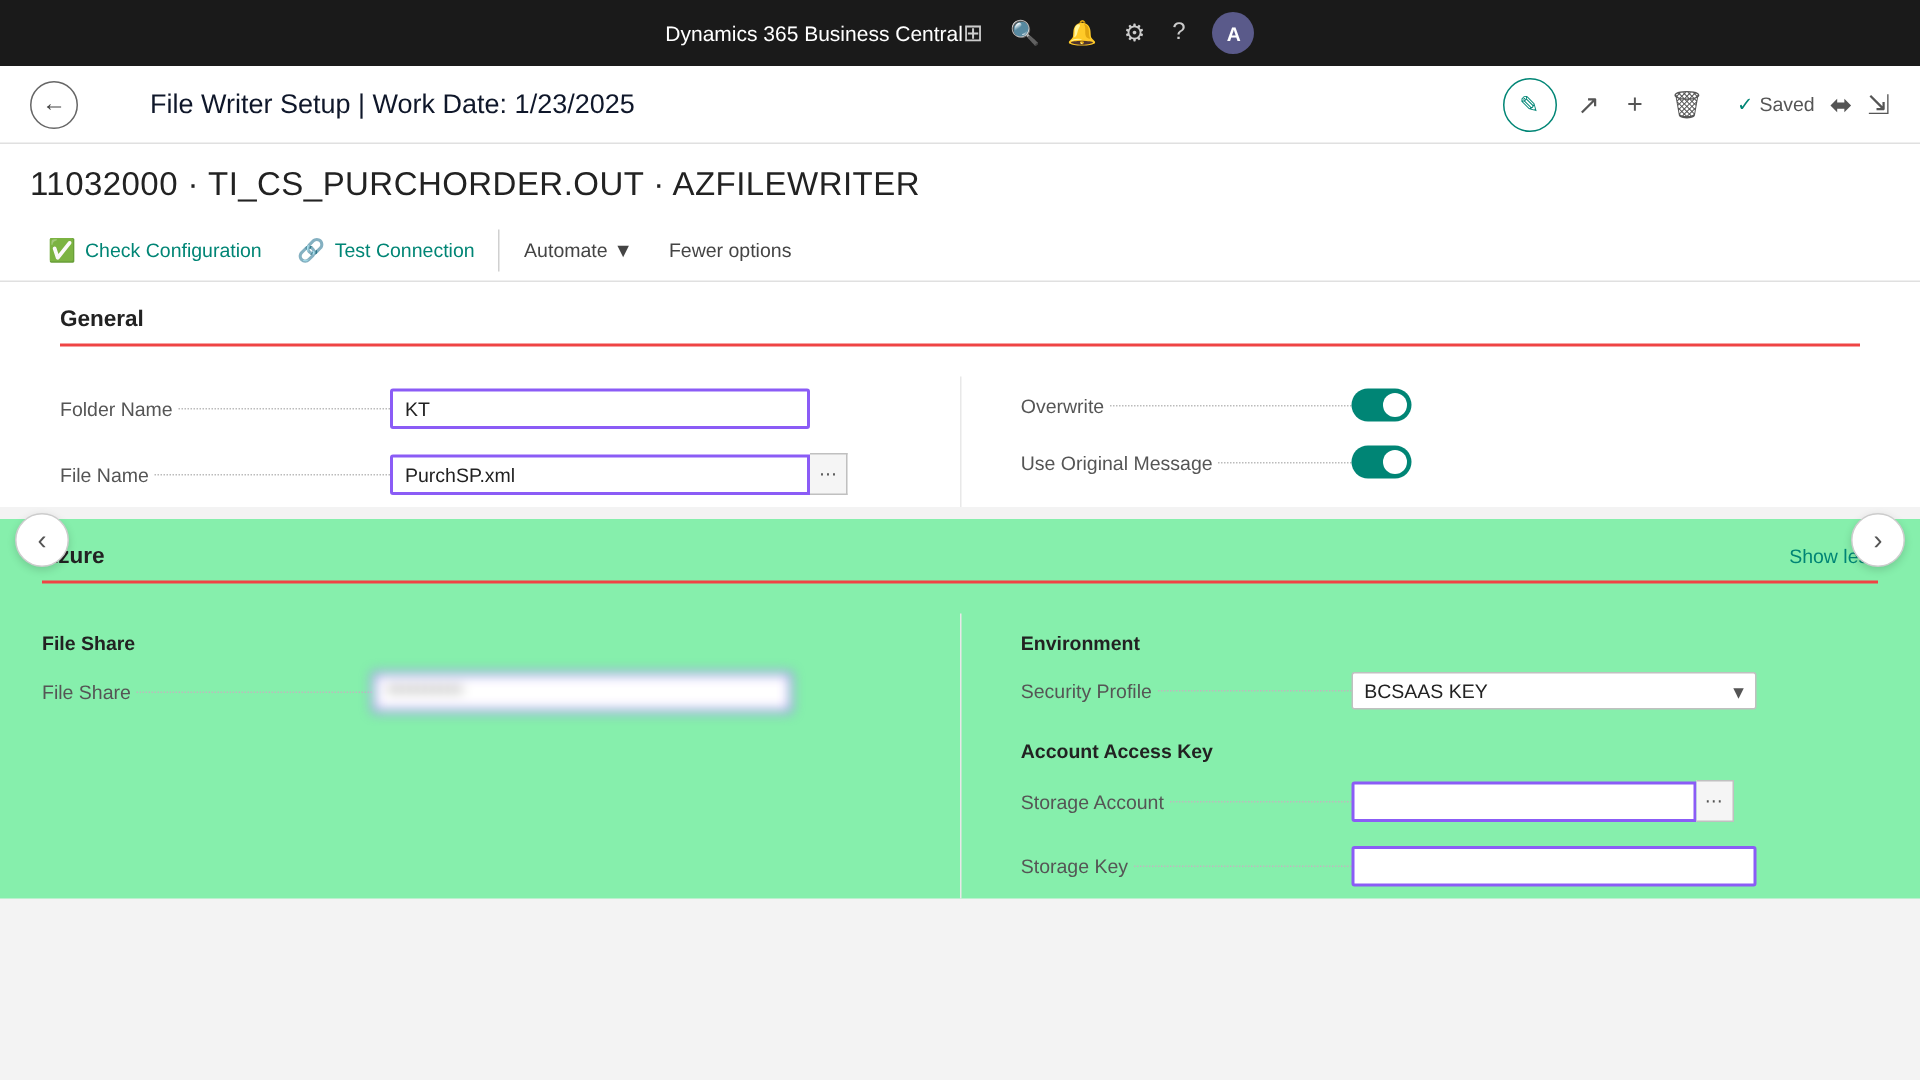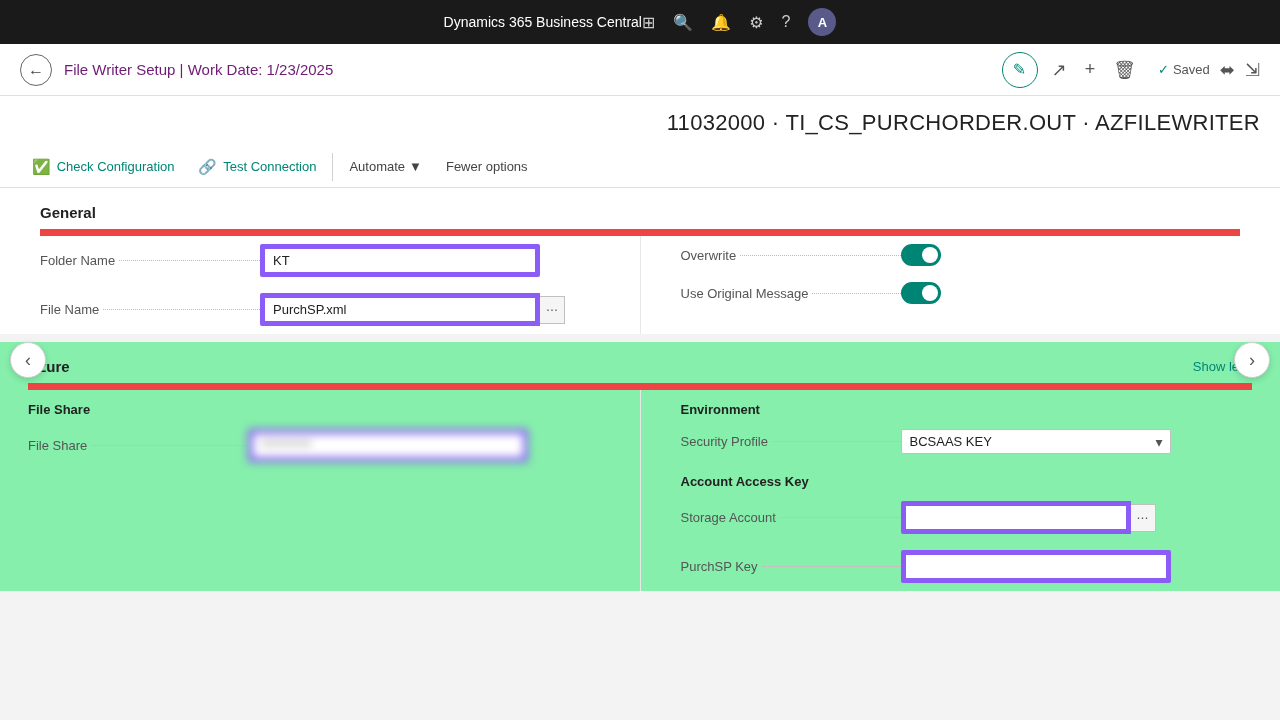--- a/index.html
+++ b/index.html
@@ -33,41 +33,41 @@
       height: 52px;
       display: flex;
       align-items: center;
       gap: 12px;
     }
     .back-btn {
       width: 32px; height: 32px; border-radius: 50%; border: 1.5px solid #666;
       display: flex; align-items: center; justify-content: center;
       cursor: pointer; color: #444; font-size: 16px; background: transparent;
     }
-    .breadcrumb-text { font-size: 15px; color: #701a75; flex: 1; }
+    .breadcrumb-text { font-size: 18px; color: #0f172a; flex: 1; margin-left: 36px; }
     .header-actions { display: flex; align-items: center; gap: 10px; margin-left: auto; }
     .edit-btn-circle {
       width: 36px; height: 36px; border-radius: 50%; border: 1.5px solid #008575;
       display: flex; align-items: center; justify-content: center;
       cursor: pointer; color: #008575; font-size: 16px; background: transparent;
     }
     .header-icon-btn {
       background: transparent; border: none; cursor: pointer;
       color: #555; font-size: 18px; padding: 4px;
     }
     .saved-indicator { display: flex; align-items: center; gap: 4px; color: #555; font-size: 13px; margin-left: 8px; }
     .open-btn { background: transparent; border: none; cursor: pointer; color: #555; font-size: 18px; }
 
     
     .main-title-bar {
       background: #fff;
       padding: 14px 20px 10px 20px;
     }
     .main-title {
-      font-size: 22px; font-weight: 300; color: #222; letter-spacing: 0.3px; text-align: right;
+      font-size: 22px; font-weight: 300; color: #222; letter-spacing: 0.3px;
     }
 
     
     .action-toolbar {
       background: #fff;
       border-bottom: 1px solid #e0e0e0;
       padding: 0 20px;
       display: flex;
       align-items: center;
       height: 42px;
@@ -95,40 +95,40 @@
     .form-card {
       background: #fff;
       margin: 0;
       padding: 0 40px;
     }
 
     
     .section-header {
       font-size: 15px; font-weight: 600; color: #222;
       padding: 16px 0 8px 0;
-      border-bottom: 7px solid #ef4444;
-      margin-bottom: 0;
+      border-bottom: 2px solid #ef4444;
+      margin-bottom: 20px;
     }
     .section-header-row {
       display: flex; align-items: center; justify-content: space-between;
     }
     .show-less-btn {
       background: transparent; border: none; cursor: pointer;
       color: #008575; font-size: 13px;
     }
 
     
     .form-row {
       display: flex;
       align-items: center;
       padding: 8px 0;
       min-height: 38px;
     }
     .field-input {
-      border: 5px solid #8b5cf6;
+      border: 2px solid #8b5cf6;
       border-radius: 2px;
       padding: 4px 8px;
       font-size: 13px;
       color: #222;
       background: #fff;
       outline: none;
       min-width: 280px;
     }
     .field-input-with-btn { display: flex; align-items: center; gap: 0; }
     .field-btn-dots {
@@ -406,21 +406,21 @@
             <span class="dots-fill"></span>
           </div>
           <div class="field-input-with-btn">
             <input class="field-input" type="text" style="border-radius: 2px 0px 0px 2px; min-width: 230px;">
             <button class="field-btn-dots">⋯</button>
           </div>
         </div>
 
         <div class="form-row">
           <div class="dotted-line-label">
-            <span class="label-text">PurchSP Key</span>
+            <span class="label-text">Storage Key</span>
             <span class="dots-fill"></span>
           </div>
           <input class="field-input" type="text" style="min-width: 270px;">
         </div>
 
 
       </div>
     </div>
   </div>
 

